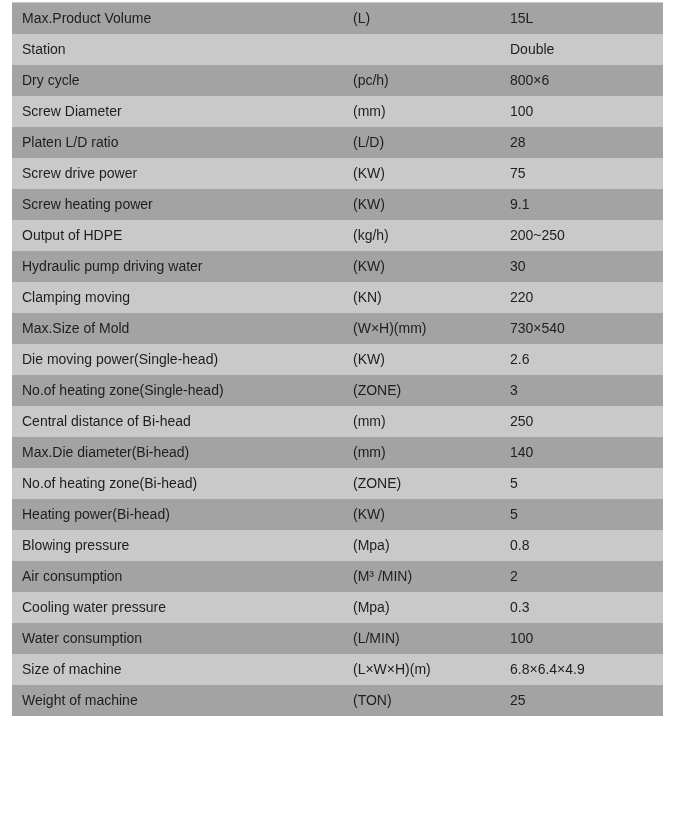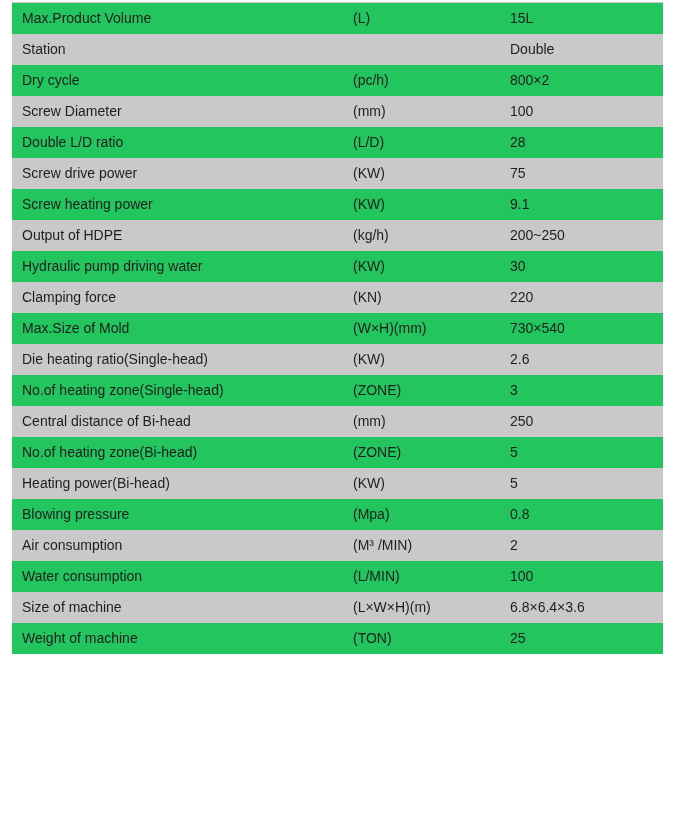--- a/index.html
+++ b/index.html
@@ -18,21 +18,21 @@
     position: absolute;
     left: 12px;
     top: 2px;
     width: 651px;
     border-collapse: collapse;
     border-top: 1px solid #c9c9c9;
     table-layout: fixed;
   }
   .spec-table tr {
     height: 31px;
-    background: #22c55e;
+    background: #a3a3a3;
   }
   .spec-table tr:nth-child(even) {
     background: #c9c9c9;
   }
   .spec-table td {
     font-size: 14px;
     line-height: 31px;
     color: #1e1e1e;
     padding: 0;
     vertical-align: middle;
@@ -56,31 +56,31 @@
 
   <tr>
     <td class="c1">Station</td>
     <td class="c2"></td>
     <td class="c3">Double</td>
   </tr>
 
   <tr>
     <td class="c1">Dry cycle</td>
     <td class="c2">(pc/h)</td>
-    <td class="c3">800×2</td>
+    <td class="c3">800×6</td>
   </tr>
 
   <tr>
     <td class="c1">Screw Diameter</td>
     <td class="c2">(mm)</td>
     <td class="c3">100</td>
   </tr>
 
   <tr>
-    <td class="c1">Double L/D ratio</td>
+    <td class="c1">Platen L/D ratio</td>
     <td class="c2">(L/D)</td>
     <td class="c3">28</td>
   </tr>
 
   <tr>
     <td class="c1">Screw drive power</td>
     <td class="c2">(KW)</td>
     <td class="c3">75</td>
   </tr>
 
@@ -97,52 +97,57 @@
     <td class="c3">200~250</td>
   </tr>
 
   <tr>
     <td class="c1">Hydraulic pump driving water</td>
     <td class="c2">(KW)</td>
     <td class="c3">30</td>
   </tr>
 
   <tr>
-    <td class="c1">Clamping force</td>
+    <td class="c1">Clamping moving</td>
     <td class="c2">(KN)</td>
     <td class="c3">220</td>
   </tr>
 
 
 
   <tr>
     <td class="c1">Max.Size of Mold</td>
     <td class="c2">(W×H)(mm)</td>
     <td class="c3">730×540</td>
   </tr>
 
 
   <tr>
-    <td class="c1">Die heating ratio(Single-head)</td>
+    <td class="c1">Die moving power(Single-head)</td>
     <td class="c2">(KW)</td>
     <td class="c3">2.6</td>
   </tr>
 
   <tr>
     <td class="c1">No.of heating zone(Single-head)</td>
     <td class="c2">(ZONE)</td>
     <td class="c3">3</td>
   </tr>
 
   <tr>
     <td class="c1">Central distance of Bi-head</td>
     <td class="c2">(mm)</td>
     <td class="c3">250</td>
   </tr>
 
+  <tr>
+    <td class="c1">Max.Die diameter(Bi-head)</td>
+    <td class="c2">(mm)</td>
+    <td class="c3">140</td>
+  </tr>
 
   <tr>
     <td class="c1">No.of heating zone(Bi-head)</td>
     <td class="c2">(ZONE)</td>
     <td class="c3">5</td>
   </tr>
 
   <tr>
     <td class="c1">Heating power(Bi-head)</td>
     <td class="c2">(KW)</td>
@@ -154,31 +159,36 @@
     <td class="c2">(Mpa)</td>
     <td class="c3">0.8</td>
   </tr>
 
   <tr>
     <td class="c1">Air consumption</td>
     <td class="c2">(M³ /MIN)</td>
     <td class="c3">2</td>
   </tr>
 
+  <tr>
+    <td class="c1">Cooling water pressure</td>
+    <td class="c2">(Mpa)</td>
+    <td class="c3">0.3</td>
+  </tr>
 
   <tr>
     <td class="c1">Water consumption</td>
     <td class="c2">(L/MIN)</td>
     <td class="c3">100</td>
   </tr>
 
   <tr>
     <td class="c1">Size of machine</td>
     <td class="c2">(L×W×H)(m)</td>
-    <td class="c3">6.8×6.4×3.6</td>
+    <td class="c3">6.8×6.4×4.9</td>
   </tr>
 
   <tr>
     <td class="c1">Weight of machine</td>
     <td class="c2">(TON)</td>
     <td class="c3">25</td>
   </tr>
 </tbody>
 </table>
 

